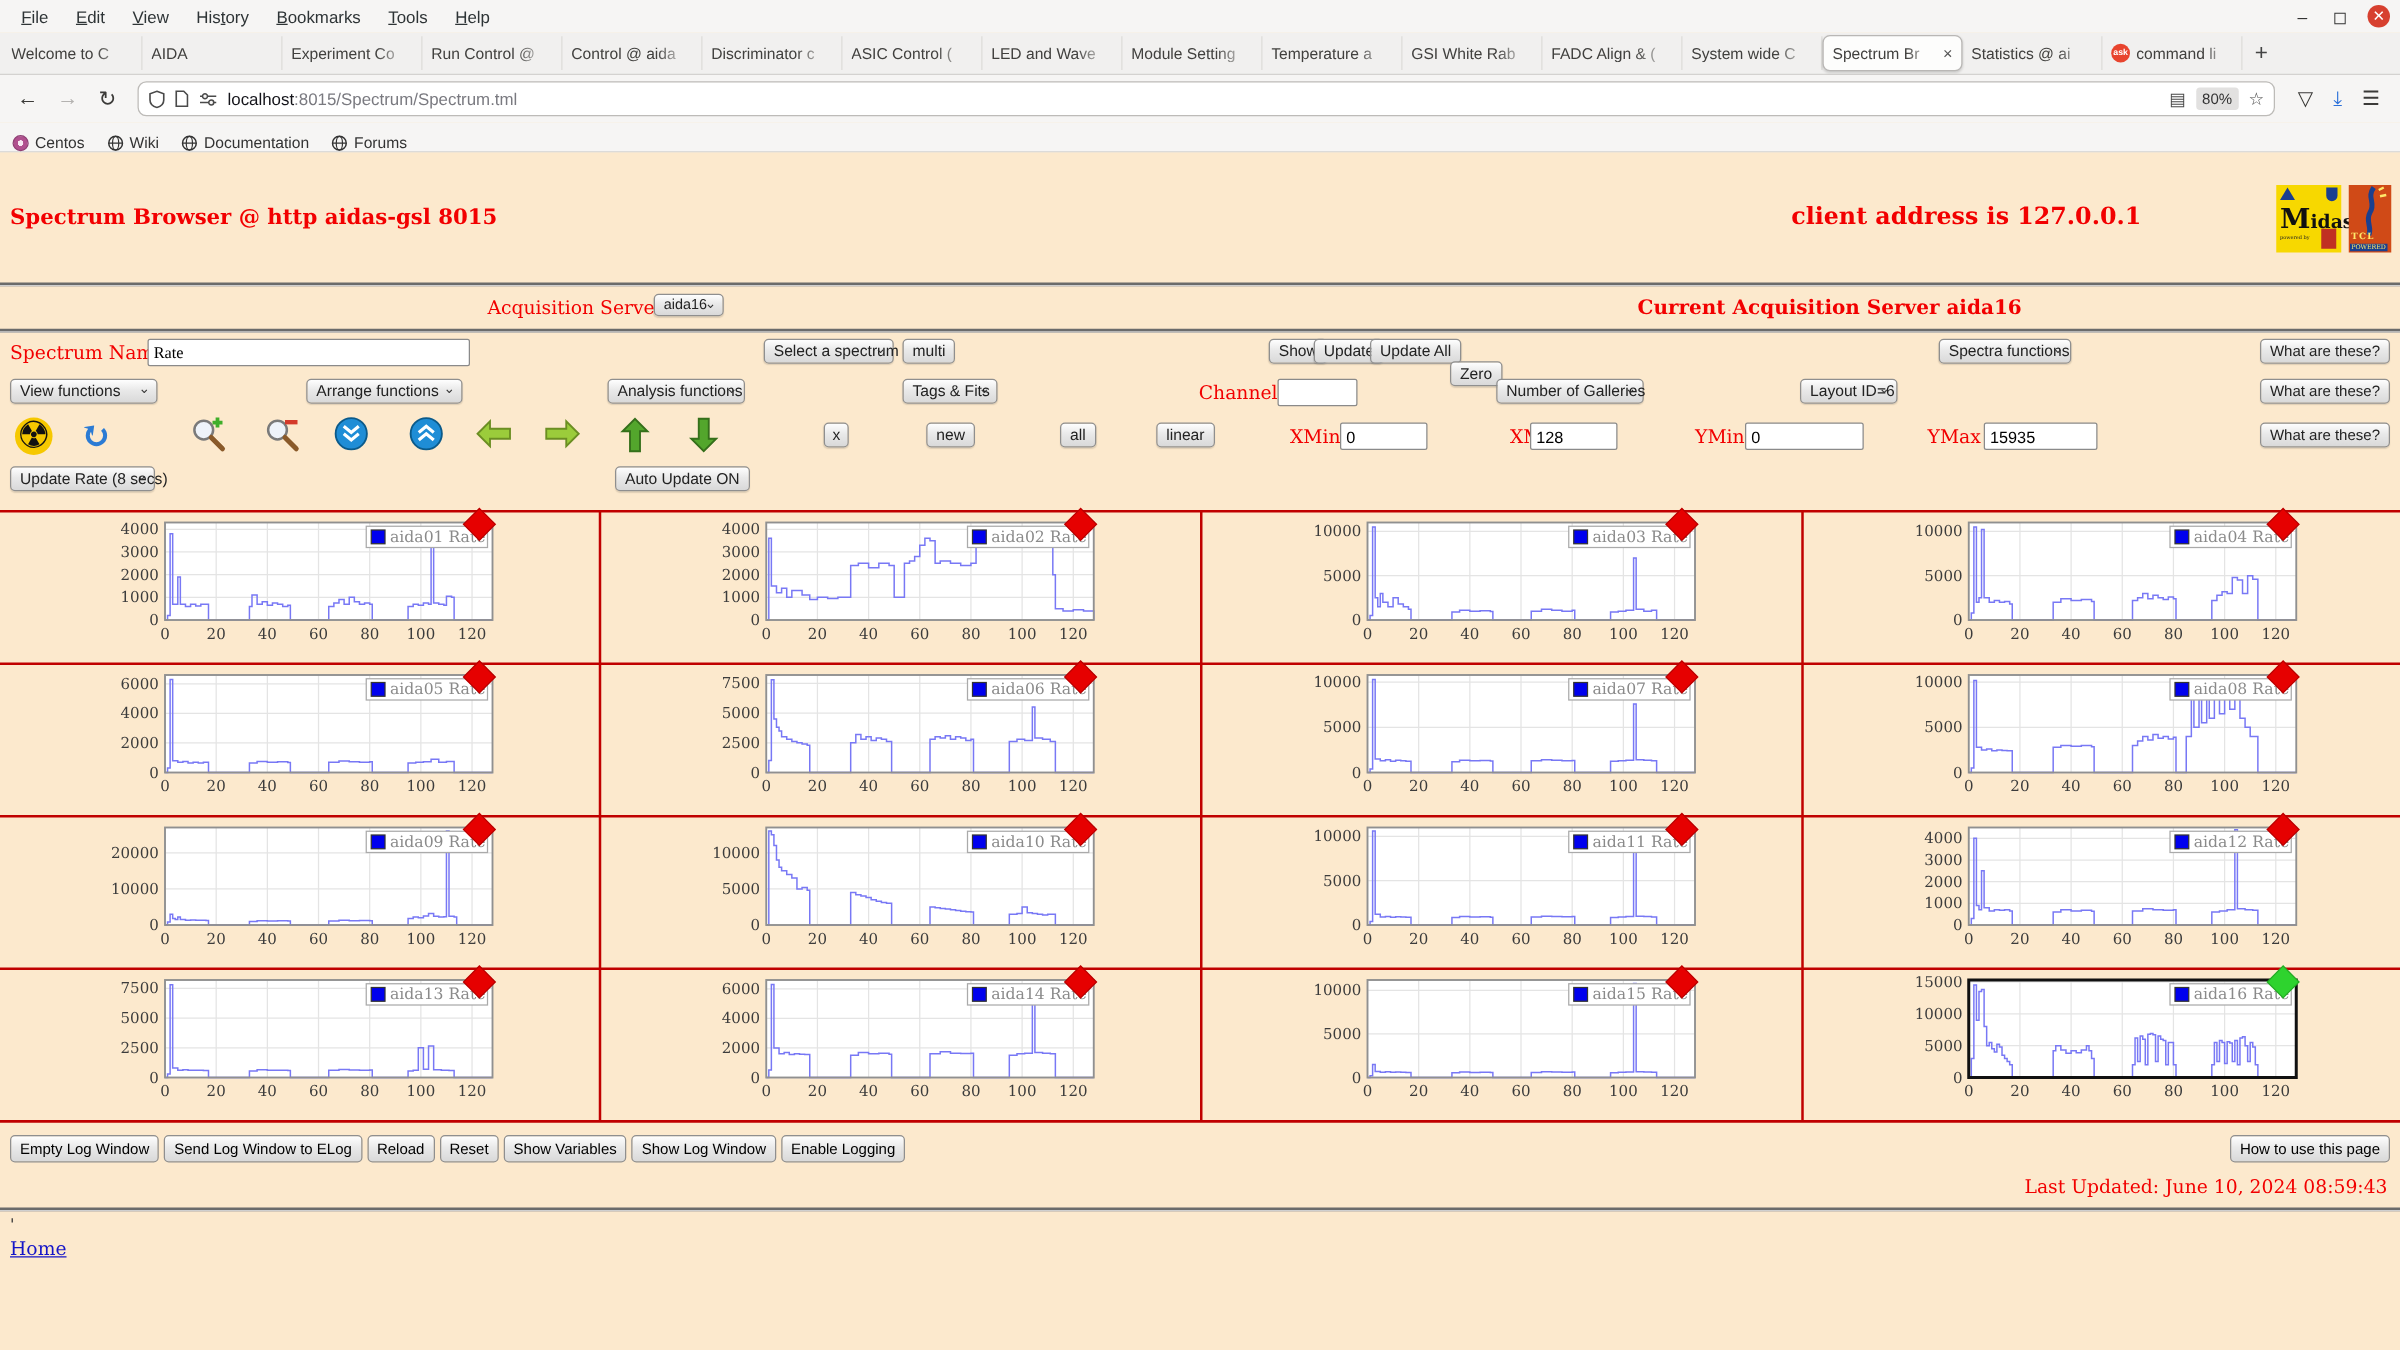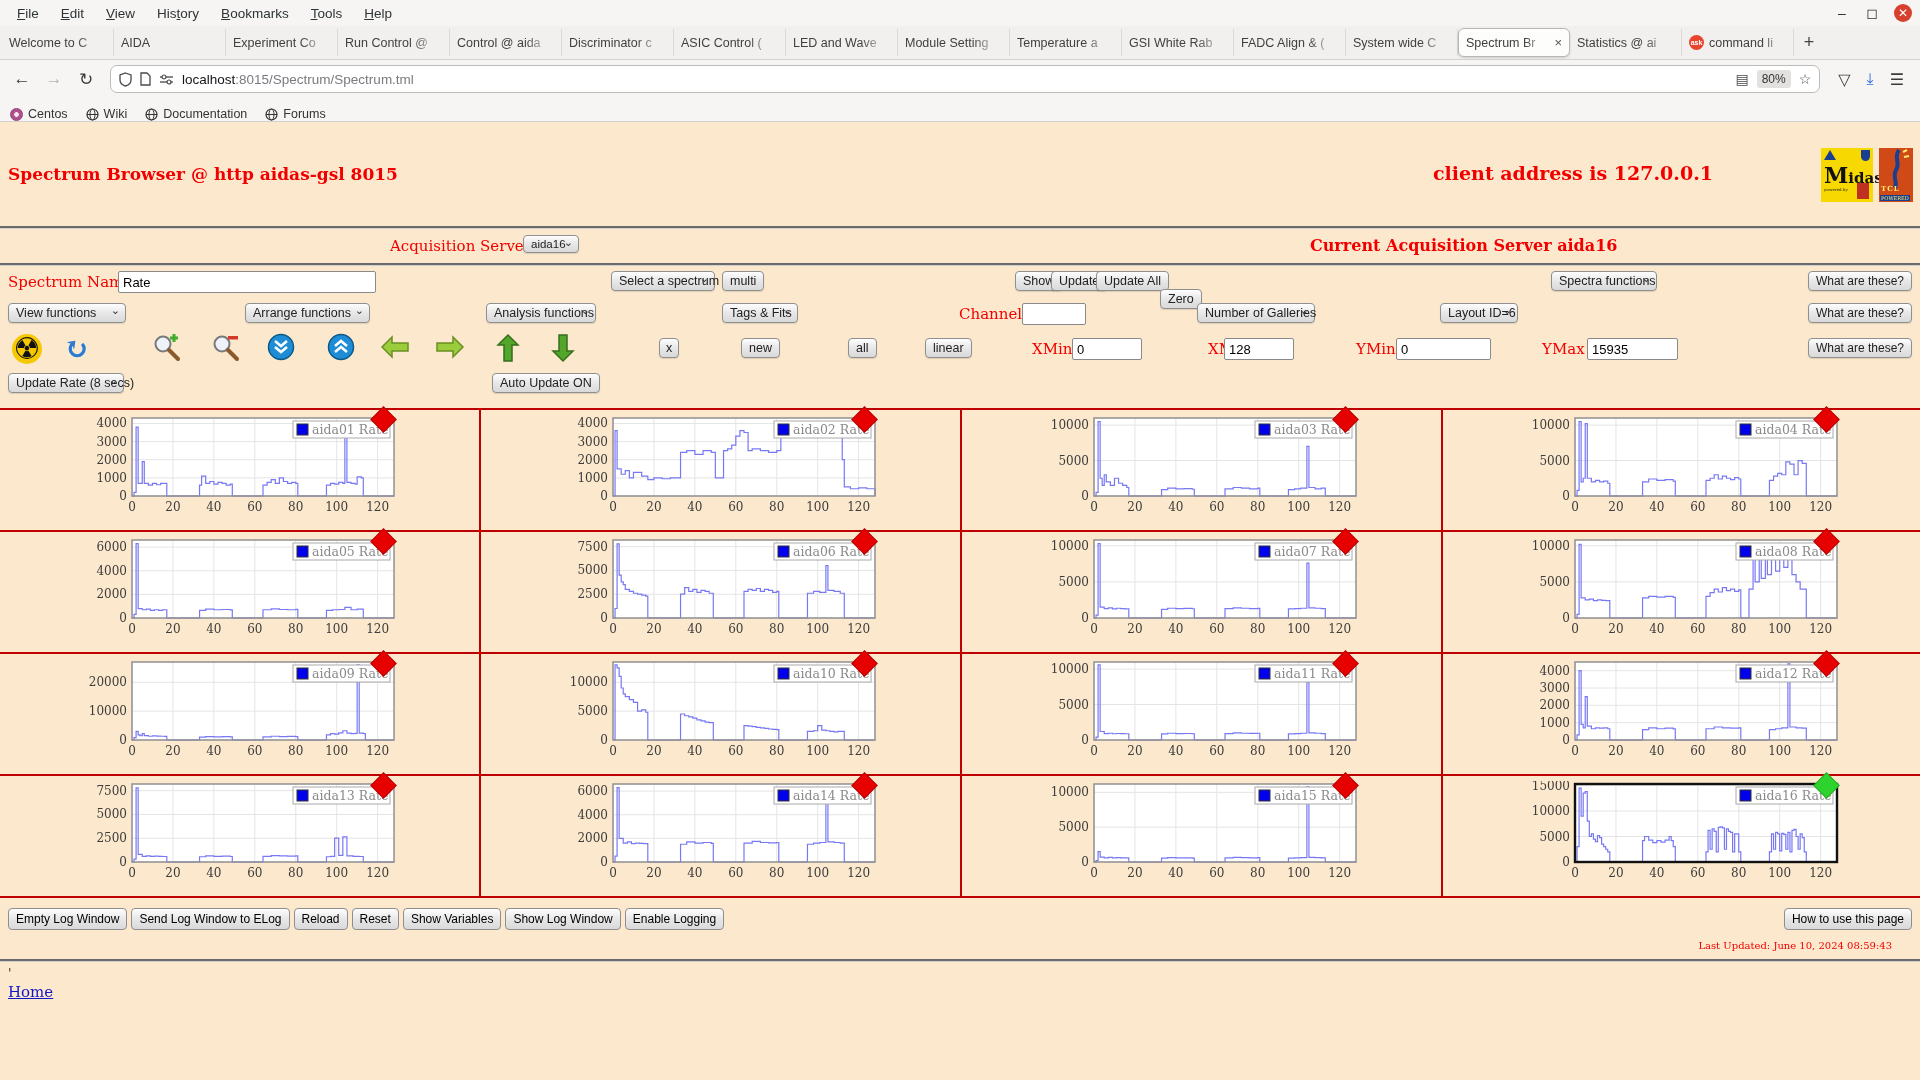--- a/index.html
+++ b/index.html
@@ -75,21 +75,21 @@
   .grid { margin-top:8px; width:1920px; background:#c00000; border-top:2px solid #c00000; border-bottom:2px solid #c00000; display:grid; grid-template-columns:479px 479px 479px 479px; grid-auto-rows:120px; gap:2px; }
   .cell { background:#fce9cd; position:relative; display:flex; justify-content:center; }
   .chartwrap { position:relative; width:332px; margin-top:5px; }
   .diamond { position:absolute; width:19px; height:19px; transform:rotate(45deg); top:-5px; left:300px; box-shadow:0 0 0 1px rgba(0,0,0,.2) inset; }
 
   
   .footrow { position:relative; height:24px; margin-top:10px; }
   .fbtns { position:absolute; left:8px; display:flex; gap:4px; }
   .fbtn { background:linear-gradient(#fefefe,#e9e9e9 45%,#d9d9d9); border:1px solid #8f8f8f; border-radius:4px; font-family:"Liberation Sans",sans-serif; font-size:12px; padding:3px 7px; white-space:nowrap; }
   .howto { position:absolute; right:8px; }
-  .lastupd { text-align:right; padding-right:28px; font-size:10px; margin-top:8px; }
+  .lastupd { text-align:right; padding-right:10px; font-size:15px; margin-top:8px; }
   .homeblk { padding-left:8px; font-size:13px; margin-top:4px; color:#333; }
   .homelink { display:block; margin-top:2px; margin-left:8px; font-size:15px; color:#1515c8; text-decoration:underline; width:48px; }
 </style>
 </head>
 <body>
 
 <div class="menubar">
   <span id="menu-items" style="display: flex;">
       <span class="mitem"><u>F</u>ile</span>
       <span class="mitem"><u>E</u>dit</span>
@@ -256,21 +256,21 @@
   <div class="row" style="height:34px;">
     <span class="ctl-label" style="left:390px; top:8px;">Acquisition Servers</span>
     <span class="gsel" style="left:523px; top:6px; width:56px; font-size:11.5px;">aida16</span>
     <span class="ctl-label" style="left:1310px; top:7px; font-weight:bold; font-size:16px;">Current Acquisition Server aida16</span>
   </div>
 
   <div class="hr"></div>
 
   <div class="row" style="height:32px;">
     <span class="ctl-label" style="left:8px; top:7px;">Spectrum Name:</span>
-    <input class="tinput" style="left: 118px; top: 5px; width: 258px;" value="Rate">
+    <input class="tinput" style="left: 118px; top: 5px; width: 258px; font-family: Liberation Serif, serif;" value="Rate">
     <span class="gsel" style="left:611px; top:5px; width:104px;">Select a spectrum</span>
     <span class="gbtn" style="left:722px; top:5px;">multi</span>
     <span class="gbtn" style="left:1015px; top:5px;">Show</span>
     <span class="gbtn" style="left:1051px; top:5px;">Update</span>
     <span class="gbtn" style="left:1096px; top:5px;">Update All</span>
     <span class="gbtn" style="left:1160px; top:23px;">Zero</span>
     <span class="gsel" style="left:1510px; top:5px; width:106px;margin-left:41px;">Spectra functions</span>
     <span class="gbtn" style="right:8px; left:auto; top:5px; font-size:12px;">What are these?</span>
   </div>
 

